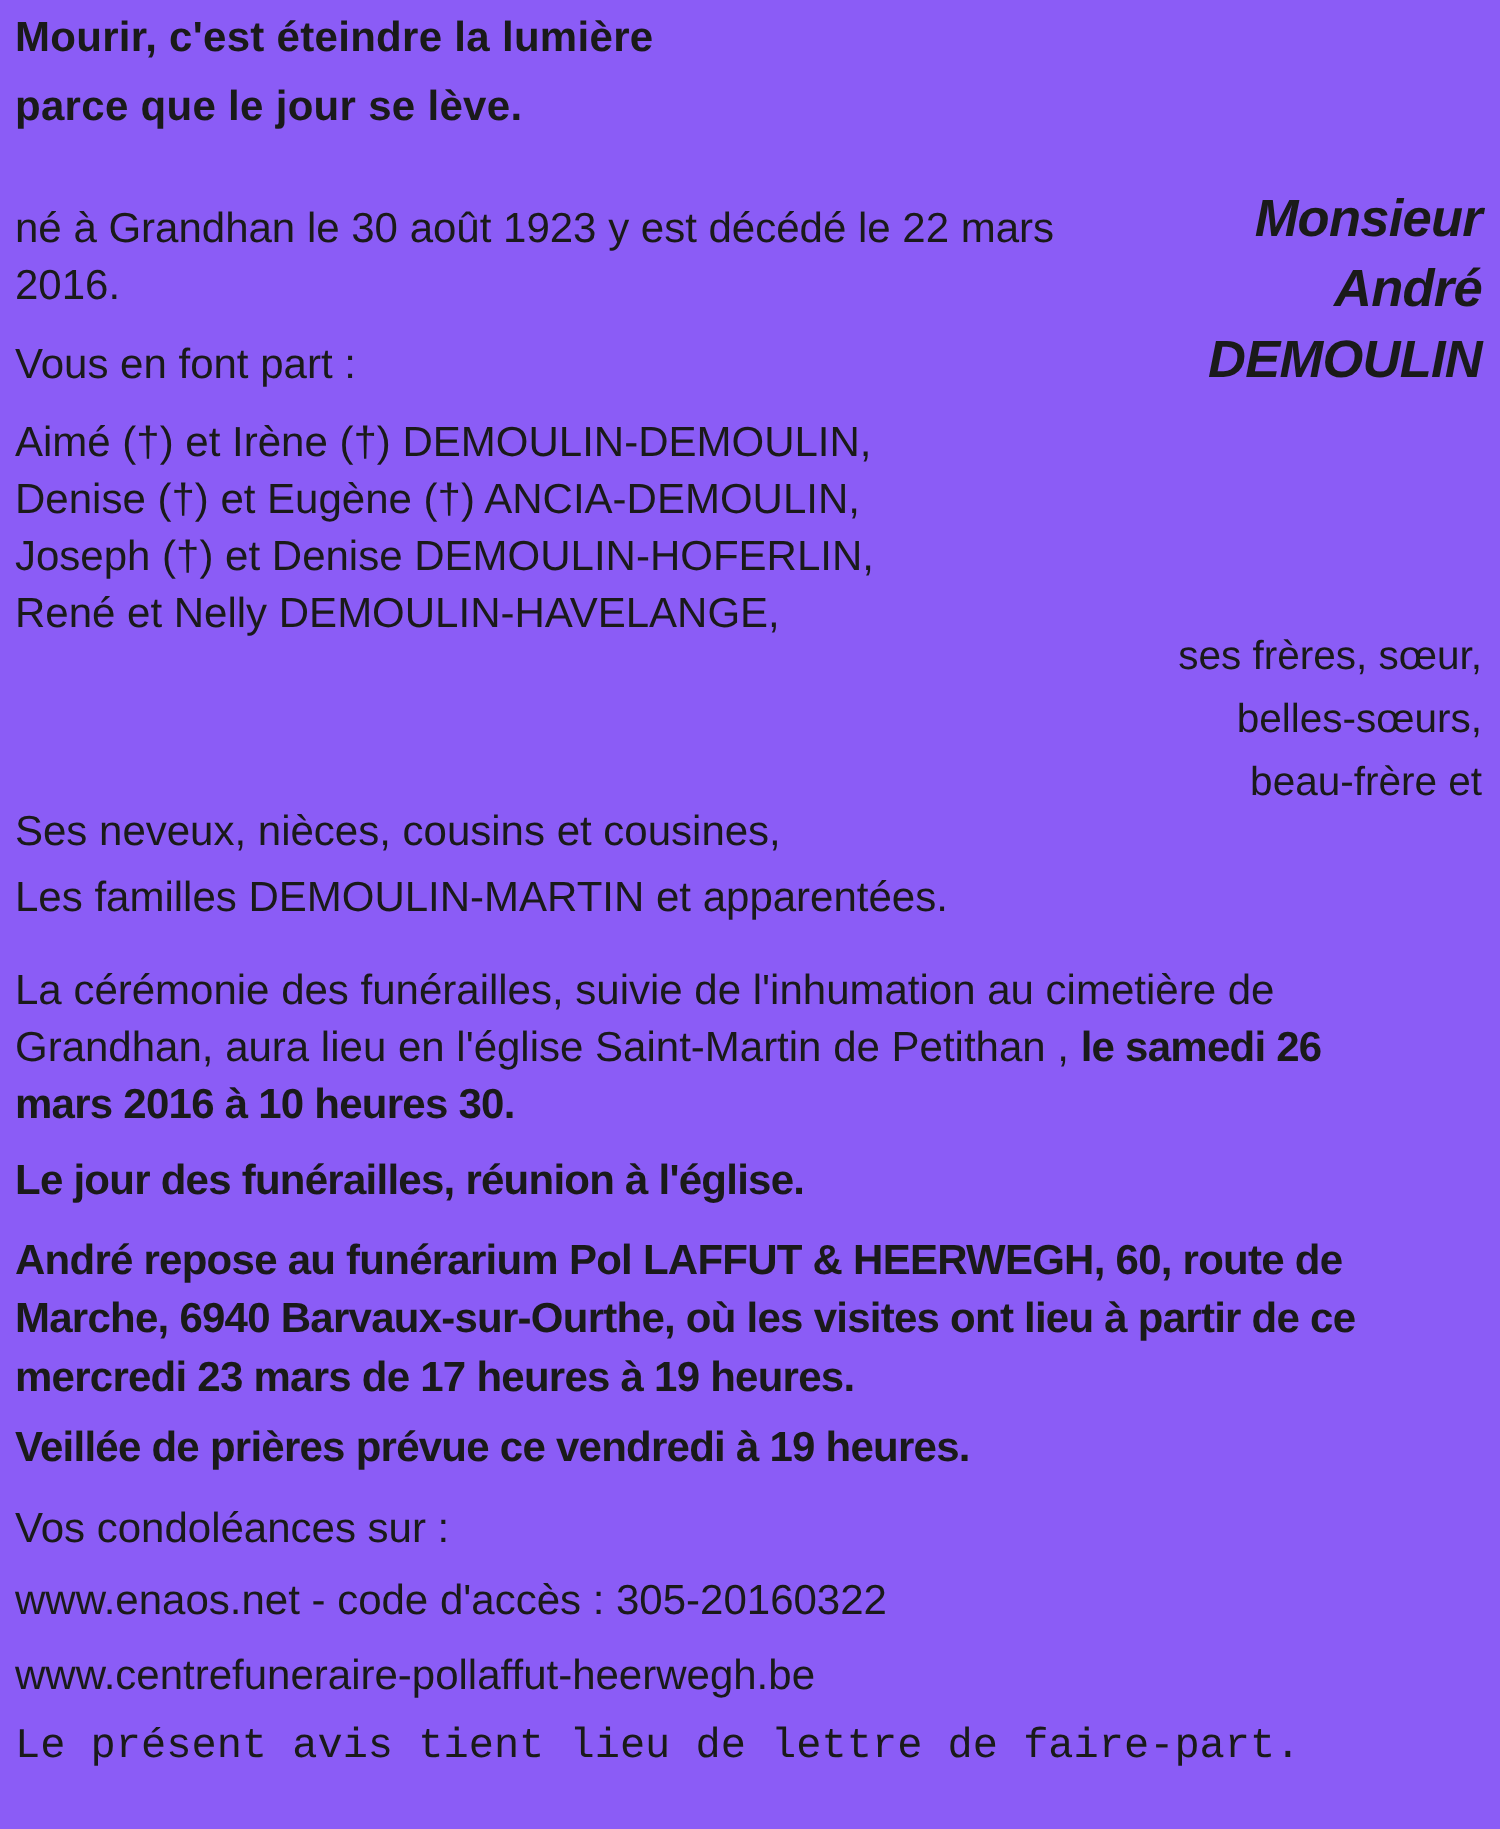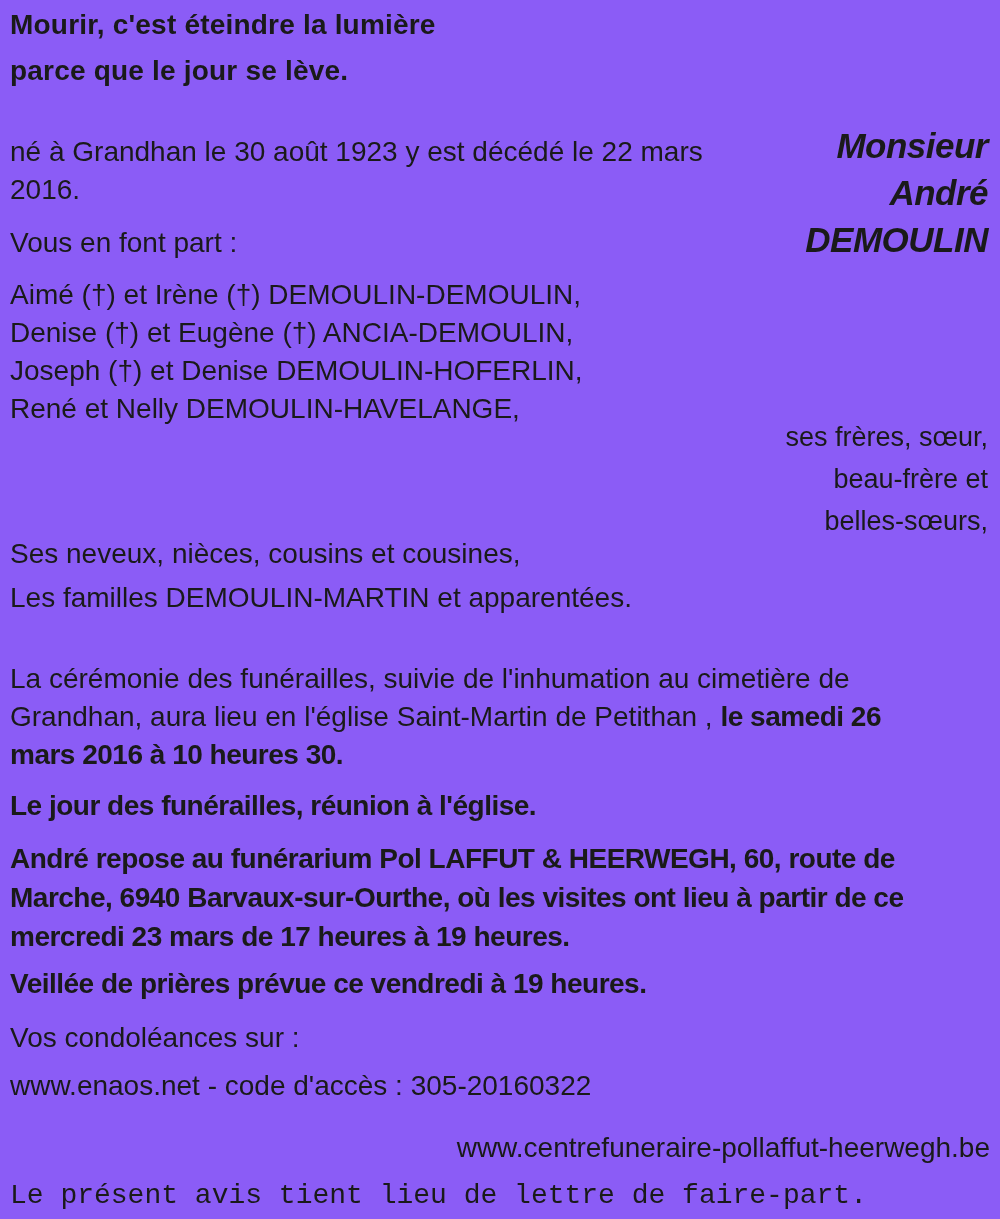--- a/index.html
+++ b/index.html
@@ -55,21 +55,21 @@
     right: 12px;
     text-align: right;
     font-size: 27px;
     line-height: 42px;
   }
   .family {
     margin-top: 104px;
     line-height: 44px;
   }
   .ceremony {
-    margin-top: 40px;
+    margin-top: 21px;
     line-height: 38px;
   }
   .funeral-day {
     margin-top: 13px;
     line-height: 38px;
   }
   .repose {
     margin-top: 14px;
     line-height: 39px;
   }
@@ -79,23 +79,22 @@
   }
   .condolences {
     margin-top: 16px;
     line-height: 38px;
   }
   .enaos {
     margin-top: 10px;
     line-height: 38px;
   }
   .website {
-    margin-top: 24px;
+    margin-top: 12px;
     line-height: 38px;
-    text-align: right;
   }
   .closing {
     margin-top: 10px;
     line-height: 38px;
     font-family: Liberation Mono, monospace;
   }
   .b {
     font-weight: 700;
     letter-spacing: -0.5px;
   }
@@ -130,22 +129,22 @@
 
   <div class="mourners">
     <div class="line">Aimé (†) et Irène (†) DEMOULIN-DEMOULIN,</div>
     <div class="line">Denise (†) et Eugène (†) ANCIA-DEMOULIN,</div>
     <div class="line">Joseph (†) et Denise DEMOULIN-HOFERLIN,</div>
     <div class="line">René et Nelly DEMOULIN-HAVELANGE,</div>
   </div>
 
   <div class="relations">
     <div class="line">ses frères, sœur,</div>
+    <div class="line">belles-sœurs,</div>
     <div class="line">beau-frère et</div>
-    <div class="line">belles-sœurs,</div>
   </div>
 
   <div class="family">
     <div class="line">Ses neveux, nièces, cousins et cousines,</div>
     <div class="line">Les familles DEMOULIN-MARTIN et apparentées.</div>
   </div>
 
   <div class="ceremony">
     <div class="line">La cérémonie des funérailles, suivie de l'inhumation au cimetière de</div>
     <div class="line"><span>Grandhan, aura lieu en l'église Saint-Martin de Petithan , </span><span class="b">le samedi 26</span></div>

